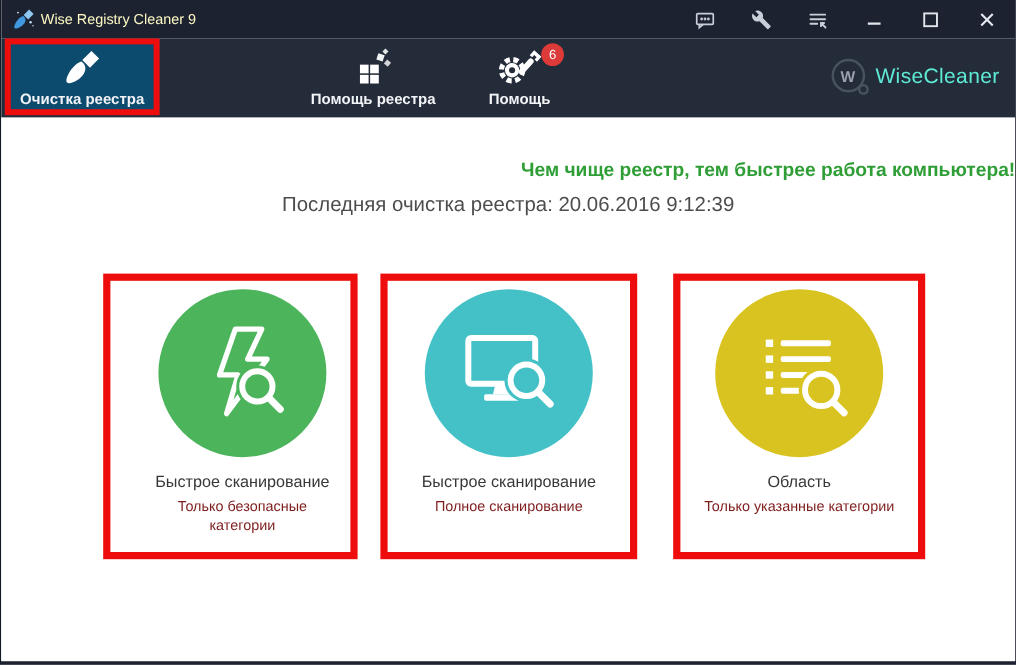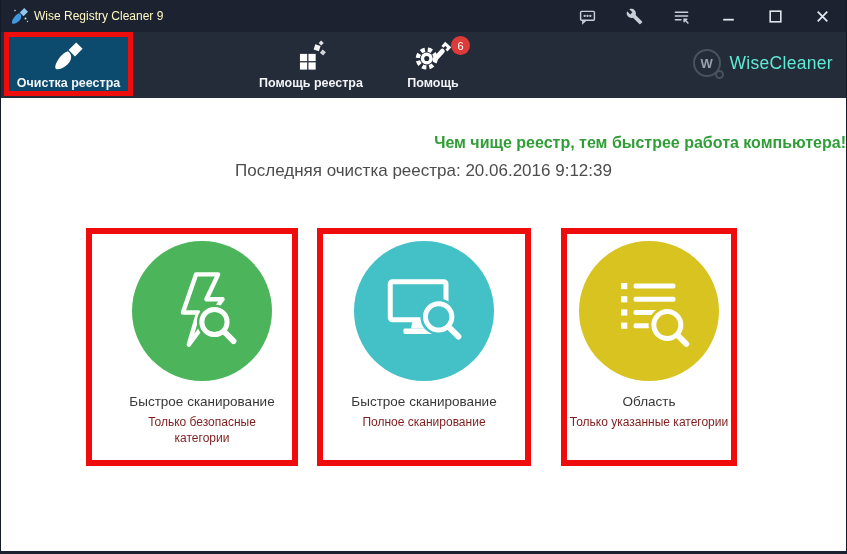--- a/index.html
+++ b/index.html
@@ -61,21 +61,21 @@
   .content{ position:absolute; top:98px; left:0; right:0; bottom:0; background:#fff; }
   .headline{ padding-top:36px; text-align:right; font-size:16px; font-weight:bold; color:#2f9e36;margin-left:12px; }
   .subline{ margin-top:9px; text-align:center; font-size:17px; color:#4d4d4d; }
 
   .card{
     position:absolute; top:130px; height:238px; background:#fff;
     border:6px solid #ee0c0c; text-align:center; cursor:pointer;
   }
   .card-1{ left:85px;  width:212px;padding-left:20px; }
   .card-2{ left:316px; width:214px; }
-  .card-3{ left:560px; width:176px; }
+  .card-3{ left:560px; width:210px; }
   .circle{
     width:140px; height:140px; border-radius:50%; margin:7px auto 0;
     display:flex; align-items:center; justify-content:center;
   }
   .circle svg{ width:88px; height:88px; }
   .card-title{ margin-top:13px; font-size:13.5px; color:#383838; }
   .card-sub{ margin-top:5px; font-size:12px; color:#7f1d1d; line-height:1.35; white-space:pre-line; }
 </style>
 </head>
 <body>

